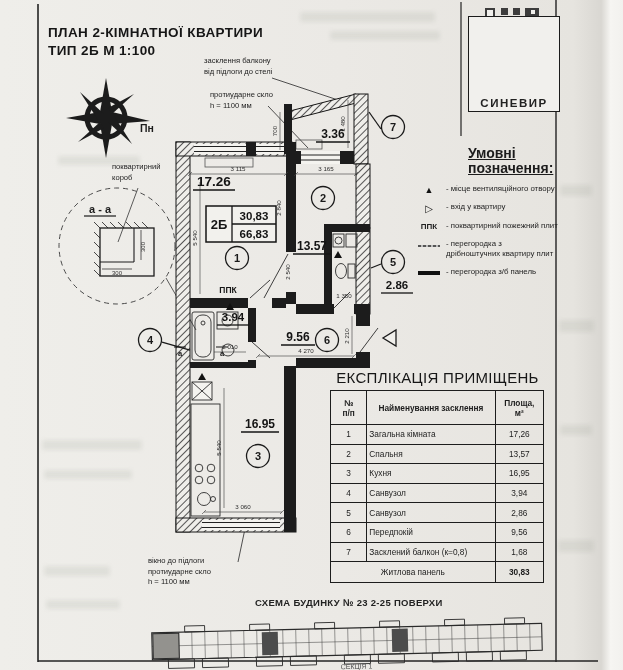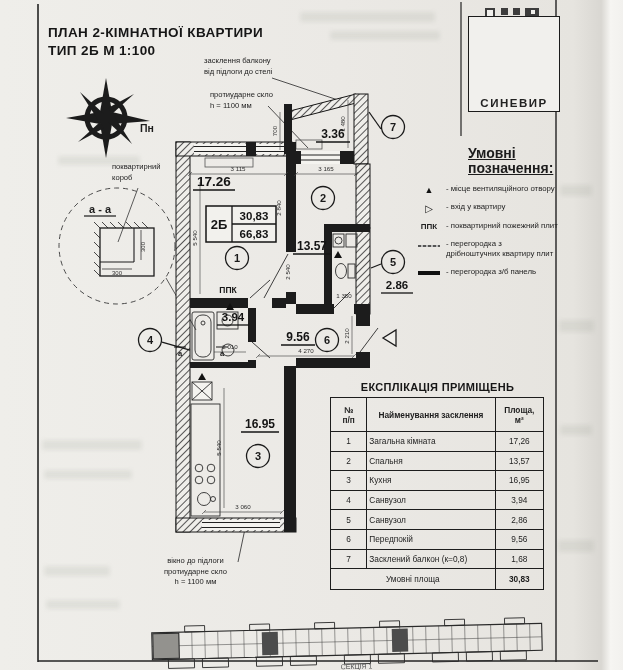--- a/index.html
+++ b/index.html
@@ -20,21 +20,21 @@
   .legend-row{display:flex;margin-bottom:7px;}
   .legend-sym{width:34px;flex:0 0 34px;text-align:center;padding-top:1px;}
   .legend-lab{flex:1;line-height:10.5px;}
   .sym-vent{font-size:9px;color:#111;}
   .sym-entry{font-size:10px;color:#111;}
   .sym-ppk{font-size:8px;font-weight:bold;}
   .sym-gyp{display:inline-block;width:22px;height:2px;margin-top:4px;
     background:repeating-linear-gradient(90deg,#555 0 3px,#bbb 3px 5px);}
   .sym-panel{display:inline-block;width:22px;height:3.5px;margin-top:3px;background:#111;}
   .table-wrap{left:330px;top:369px;width:215px;}
-  .table-title{text-align:center;font-size:11px;font-weight:bold;letter-spacing:.3px;margin-bottom:4px;color:#161616;margin-top:12px;}
+  .table-title{text-align:center;font-size:15px;font-weight:normal;letter-spacing:.3px;margin-bottom:4px;color:#161616;}
   table.expl{border-collapse:collapse;width:214px;background:transparent;}
   table.expl td,table.expl th{border:1.2px solid #1d1d1d;font-size:8.3px;color:#1d1d1d;padding:0 2px;}
   table.expl th{height:33px;font-weight:bold;line-height:10px;}
   td.c{text-align:center;}
   td.nm{padding-left:10px;}
   tr.r td{height:18.6px;}
   tr.tot td{height:19.5px;font-weight:bold;}
   tr.tot td.lab{text-align:center;font-weight:normal;}
   .schema-title{left:255px;top:597px;font-size:9.5px;font-weight:bold;letter-spacing:.3px;color:#222;}
   .ghost{position:absolute;background:rgba(105,115,98,.11);filter:blur(2px);border-radius:3px;pointer-events:none;}
@@ -411,21 +411,21 @@
     <div>від підлоги до стелі</div>
   </div>
   <div class="abs ann" style="left:210px;top:90px;width:80px;">
     <div>протиударне скло</div>
     <div>h = 1100 мм</div>
   </div>
   <div class="abs ann" style="left:112px;top:162px;width:72px;">
     <div>поквартирний</div>
     <div>короб</div>
   </div>
-  <div class="abs ann" style="left:148px;top:556px;width:95px;text-align:center;">
+  <div class="abs ann" style="left:148px;top:556px;width:95px;">
     <div>вікно до підлоги</div>
     <div>протиударне скло</div>
     <div>h = 1100 мм</div>
   </div>
 
   <div class="abs legend">
     <div class="legend-title">Умовні</div>
     <div class="legend-title">позначення:</div>
     <div class="legend-items">
       <div class="legend-row">
@@ -495,21 +495,22 @@
             <td class="c">6</td>
             <td class="nm">Передпокій</td>
             <td class="c">9,56</td>
           </tr>
       <tr class="r">
             <td class="c">7</td>
             <td class="nm">Засклений балкон (к=0,8)</td>
             <td class="c">1,68</td>
           </tr>
       <tr class="tot">
-            <td class="lab" colspan="2">Умовні площа</td>
+            <td class="lab" colspan="2">Житлова панель</td>
             <td class="c">30,83</td>
           </tr>
     </tbody>
       </table>
   </div>
 
+  <div class="abs schema-title">СХЕМА БУДИНКУ № 23  2-25 ПОВЕРХИ</div>
 
 </div>
 
 </body></html>

